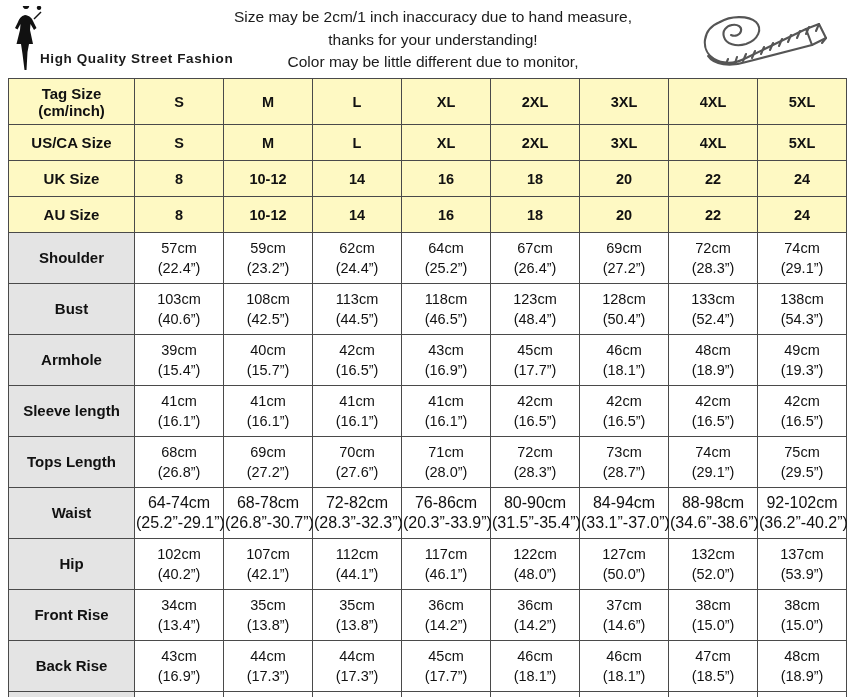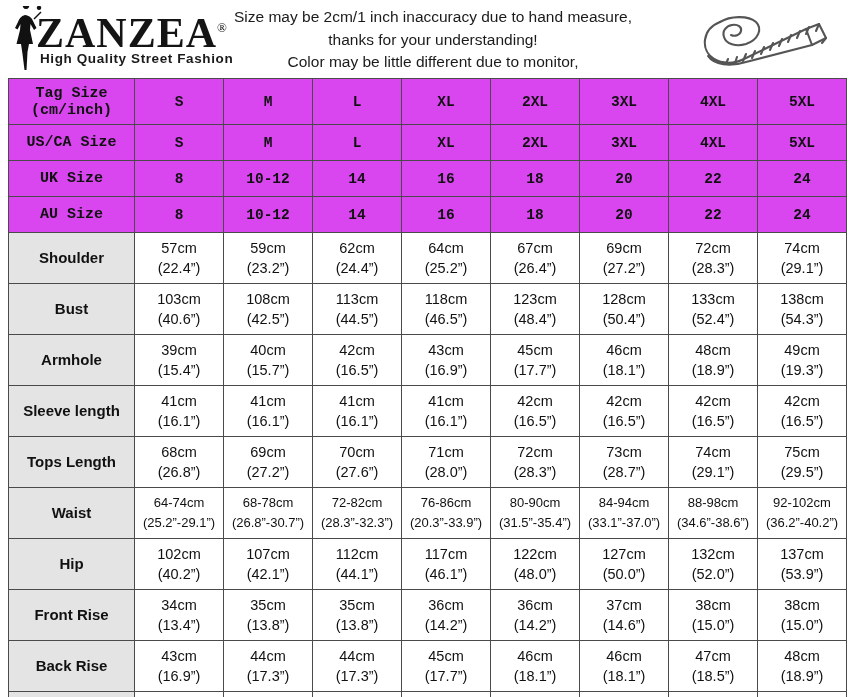--- a/index.html
+++ b/index.html
@@ -104,25 +104,24 @@
     vertical-align: middle;
     font-size: 14.5px;
     color: #111111;
     padding: 2px 1px;
   }
   col.label-col { width: 126px; }
   col.data-col  { width: 89px; }
 
   
   tr.head-row td {
-    background: #d946ef;
+    background: #fef9c3;
     font-weight: bold;
     height: 31px;
     font-size: 14.5px;
-    font-family: Liberation Mono, monospace;
   }
   tr.head-row td.lbl {
     font-size: 15px;
   }
   tr.head-row.tall td { height: 41px; }
 
   
   tr.meas-row td {
     background: #ffffff;
     height: 46px;
@@ -131,36 +130,35 @@
   }
   tr.meas-row td.lbl {
     background: #e4e4e4;
     font-weight: bold;
     font-size: 15px;
     margin-top: 18px;
   }
   td .cm { display: block; }
   td .inch { display: block; }
 
-  tr.meas-row.waist td { font-size: 13px; }
+  tr.meas-row.waist td { font-size: 16px; }
   tr.meas-row.waist td.lbl { font-size: 15px; }
 </style>
 </head>
 <body>
 
 <div class="banner">
 
   <div class="logo-block">
     <svg class="logo-figure" viewBox="0 0 34 64">
       <path d="M18 3 a3.2 3.2 0 1 1 0.01 0 z" fill="#111"></path>
       <path d="M17 9 C13 10 11 13 10 16 L7 22 L9.5 23.5 L12.5 18 L12 24 L8.5 38 L13 38 L14.5 48 L16.5 64 L18.5 64 L19.5 46 L21 38 L25 38 L22 24 L22.5 18 L26 24 L28.5 22 L25 15 C24 12 21 9.5 17 9 Z" fill="#111"></path>
       <path d="M26 13 L33 6" stroke="#111" stroke-width="1.4" fill="none"></path>
       <path d="M31 4 a2.2 2.2 0 1 1 0.01 0 z" fill="#111"></path>
     </svg>
-    <div class="logo-word"><span>ZANZEA</span><span class="logo-reg">®</span></div>
     <div class="logo-tag">High Quality Street Fashion</div>
   </div>
 
   <div class="notice">
     <div>Size may be 2cm/1 inch inaccuracy due to hand measure,</div>
     <div>thanks for your understanding!</div>
     <div>Color may be little different due to monitor,</div>
   </div>
 
   <svg class="tape-icon" viewBox="0 0 160 72">

